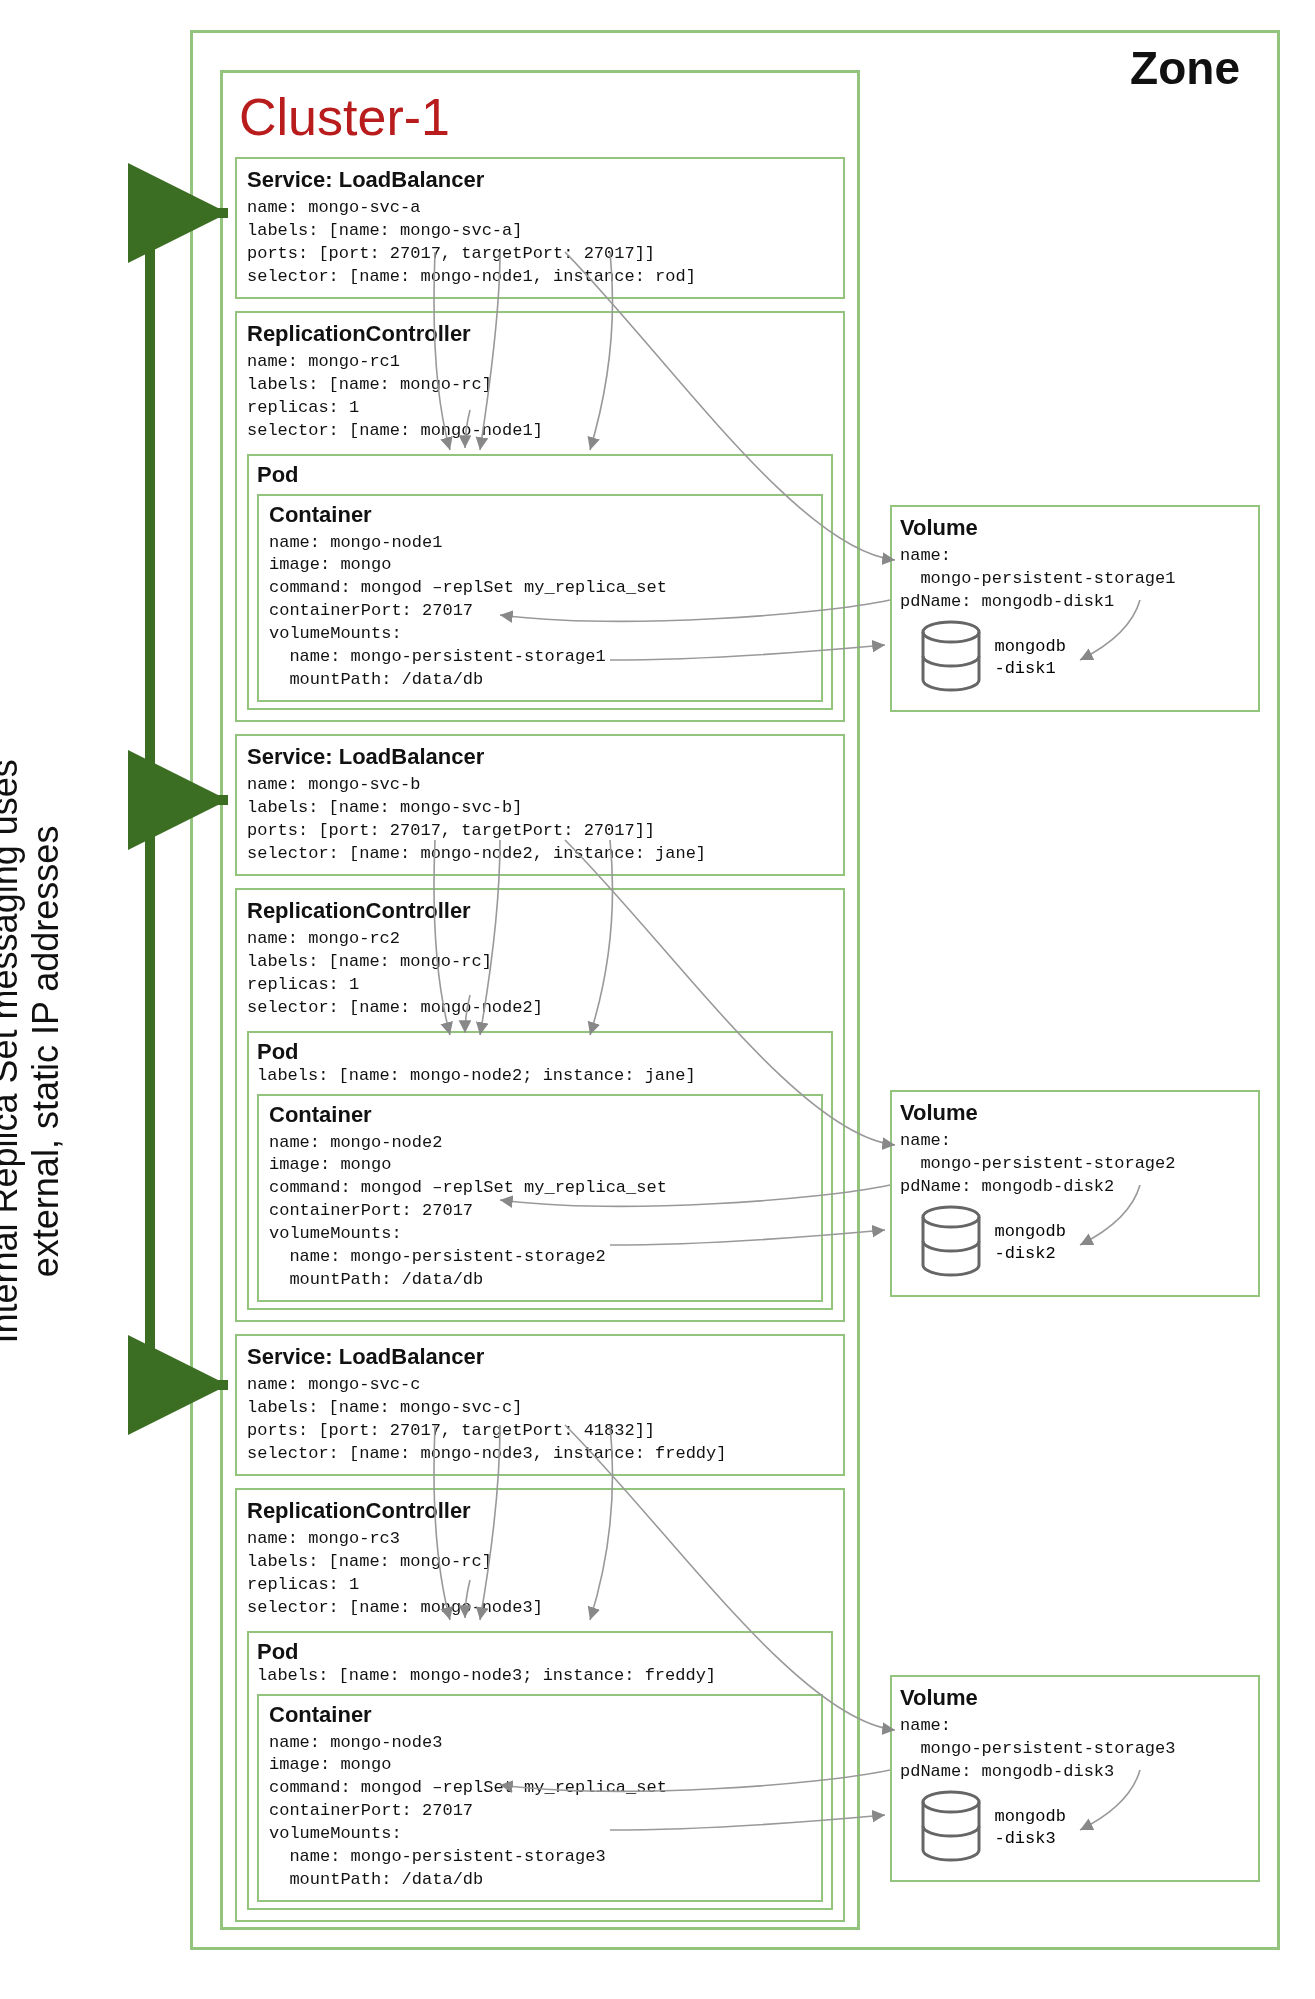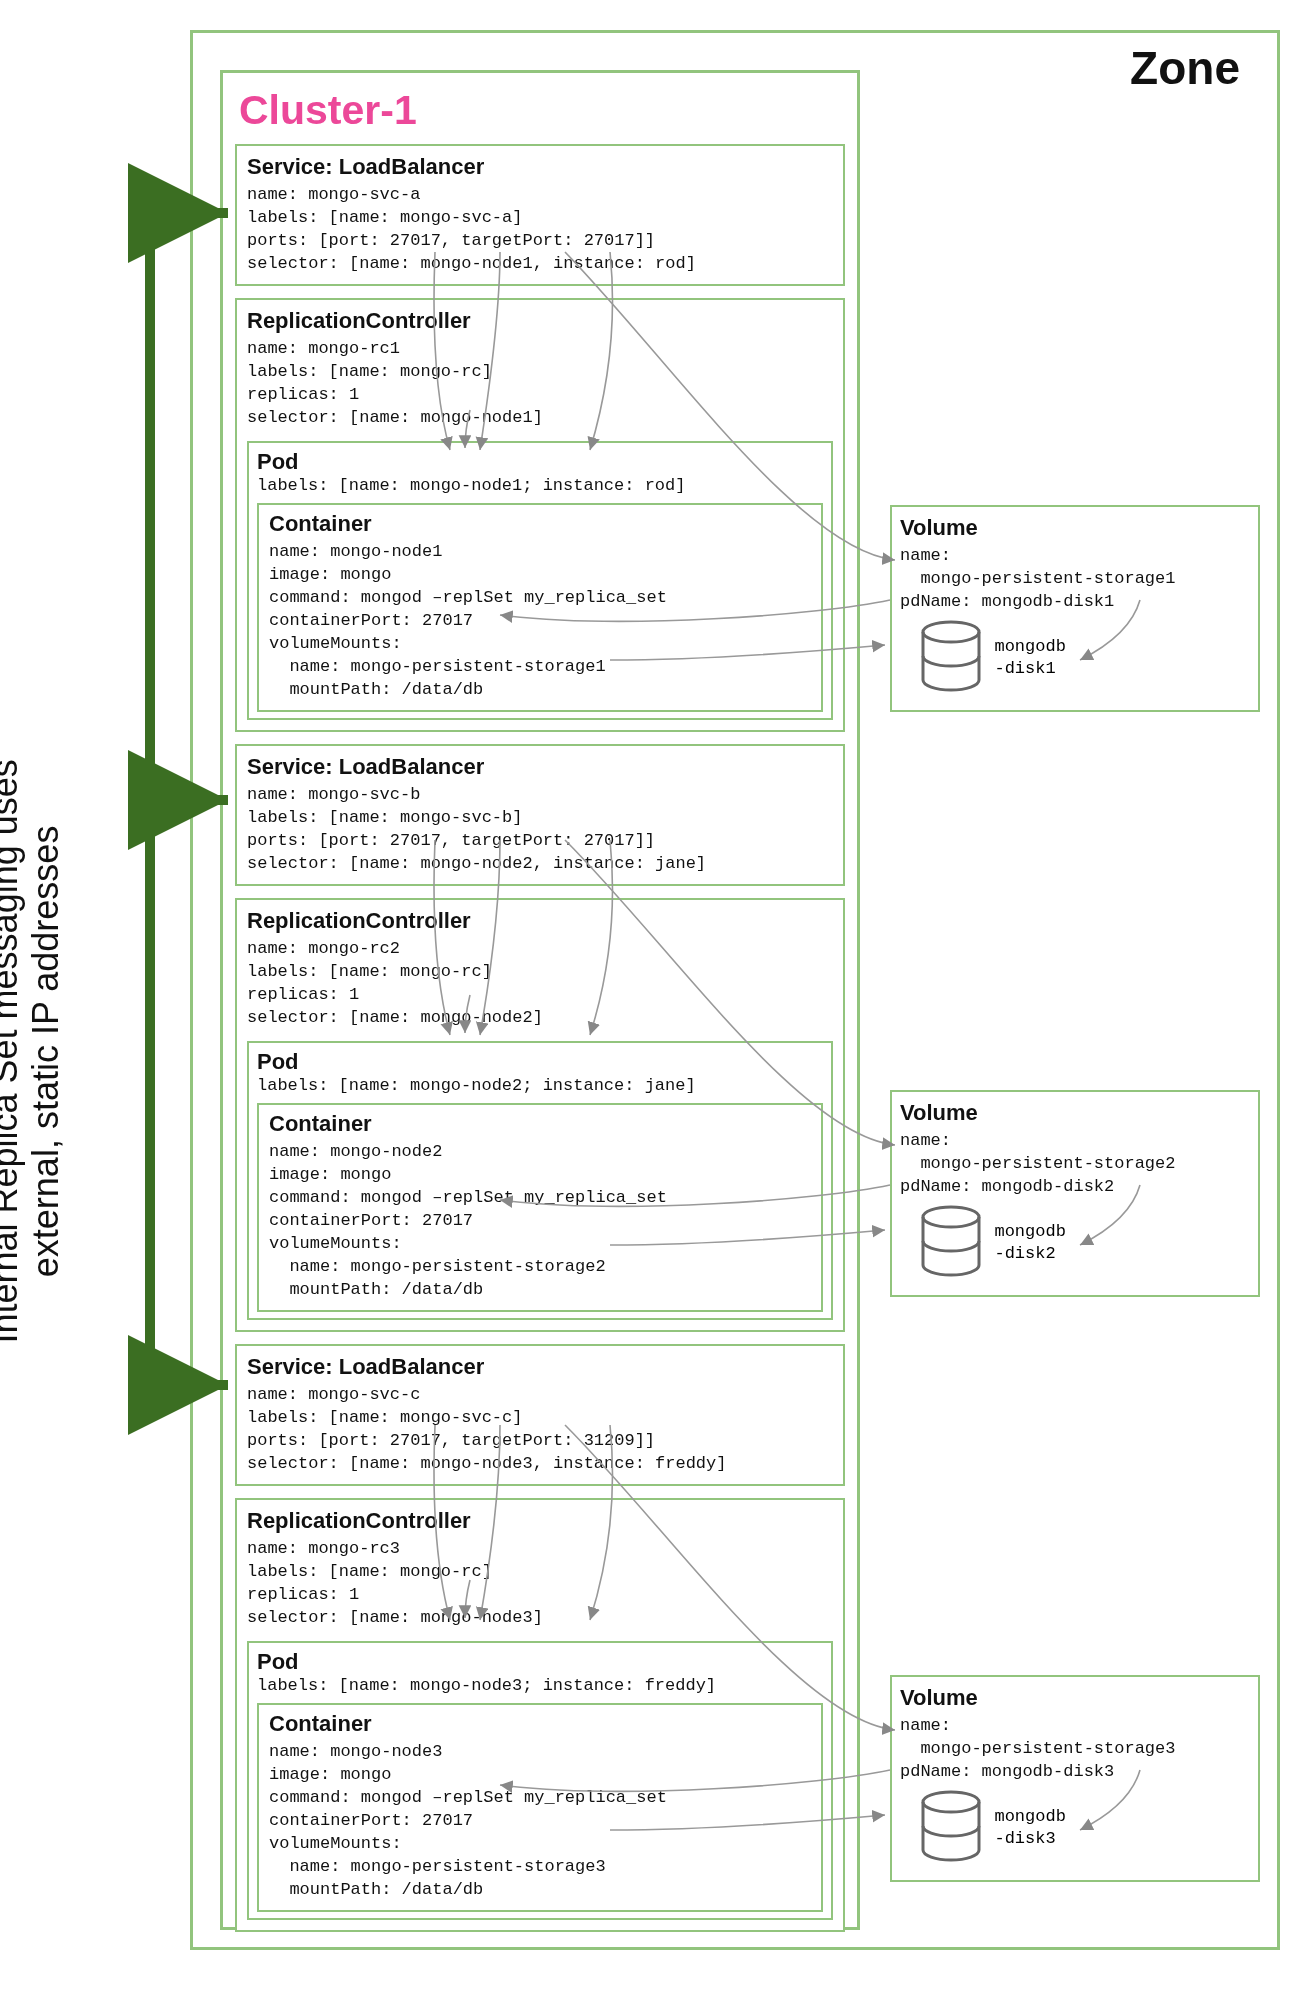--- a/index.html
+++ b/index.html
@@ -34,23 +34,23 @@
   .cluster {
     position: absolute;
     left: 200px;
     top: 50px;
     width: 640px;
     height: 1860px;
     border: 3px solid #92c47d;
     padding: 10px 12px 12px 12px;
   }
   .cluster-title {
-    font-size: 41px;
-    font-weight: 700;
-    color: #ec4899;
+    font-size: 52px;
+    font-weight: 400;
+    color: #b91c1c;
     margin: 4px 4px 10px 4px;
   }
   .box {
     border: 2px solid #92c47d;
     background: #fff;
     padding: 8px 10px;
     margin-bottom: 12px;
   }
   .box-title {
     font-size: 22px;
@@ -144,21 +144,20 @@
 selector: [name: mongo-node1, instance: rod]</div>
     </div>
     <div class="box rc">
       <div class="box-title">ReplicationController</div>
       <div class="mono" style="white-space: pre;">name: mongo-rc1
 labels: [name: mongo-rc]
 replicas: 1
 selector: [name: mongo-node1]</div>
       <div class="pod">
         <span class="box-title">Pod</span>
-        <div class="mono">labels: [name: mongo-node1; instance: rod]</div>
         <div class="container-box">
           <div class="box-title">Container</div>
           <div class="mono" style="white-space: pre;">name: mongo-node1
 image: mongo
 command: mongod –replSet my_replica_set
 containerPort: 27017
 volumeMounts:
   name: mongo-persistent-storage1
   mountPath: /data/db</div>
         </div>
@@ -191,21 +190,21 @@
   name: mongo-persistent-storage2
   mountPath: /data/db</div>
         </div>
       </div>
     </div>
 
     <div class="box">
       <div class="box-title">Service: LoadBalancer</div>
       <div class="mono" style="white-space: pre;">name: mongo-svc-c
 labels: [name: mongo-svc-c]
-ports: [port: 27017, targetPort: 31209]]
+ports: [port: 27017, targetPort: 41832]]
 selector: [name: mongo-node3, instance: freddy]</div>
     </div>
     <div class="box rc">
       <div class="box-title">ReplicationController</div>
       <div class="mono" style="white-space: pre;">name: mongo-rc3
 labels: [name: mongo-rc]
 replicas: 1
 selector: [name: mongo-node3]</div>
       <div class="pod">
         <span class="box-title">Pod</span>

